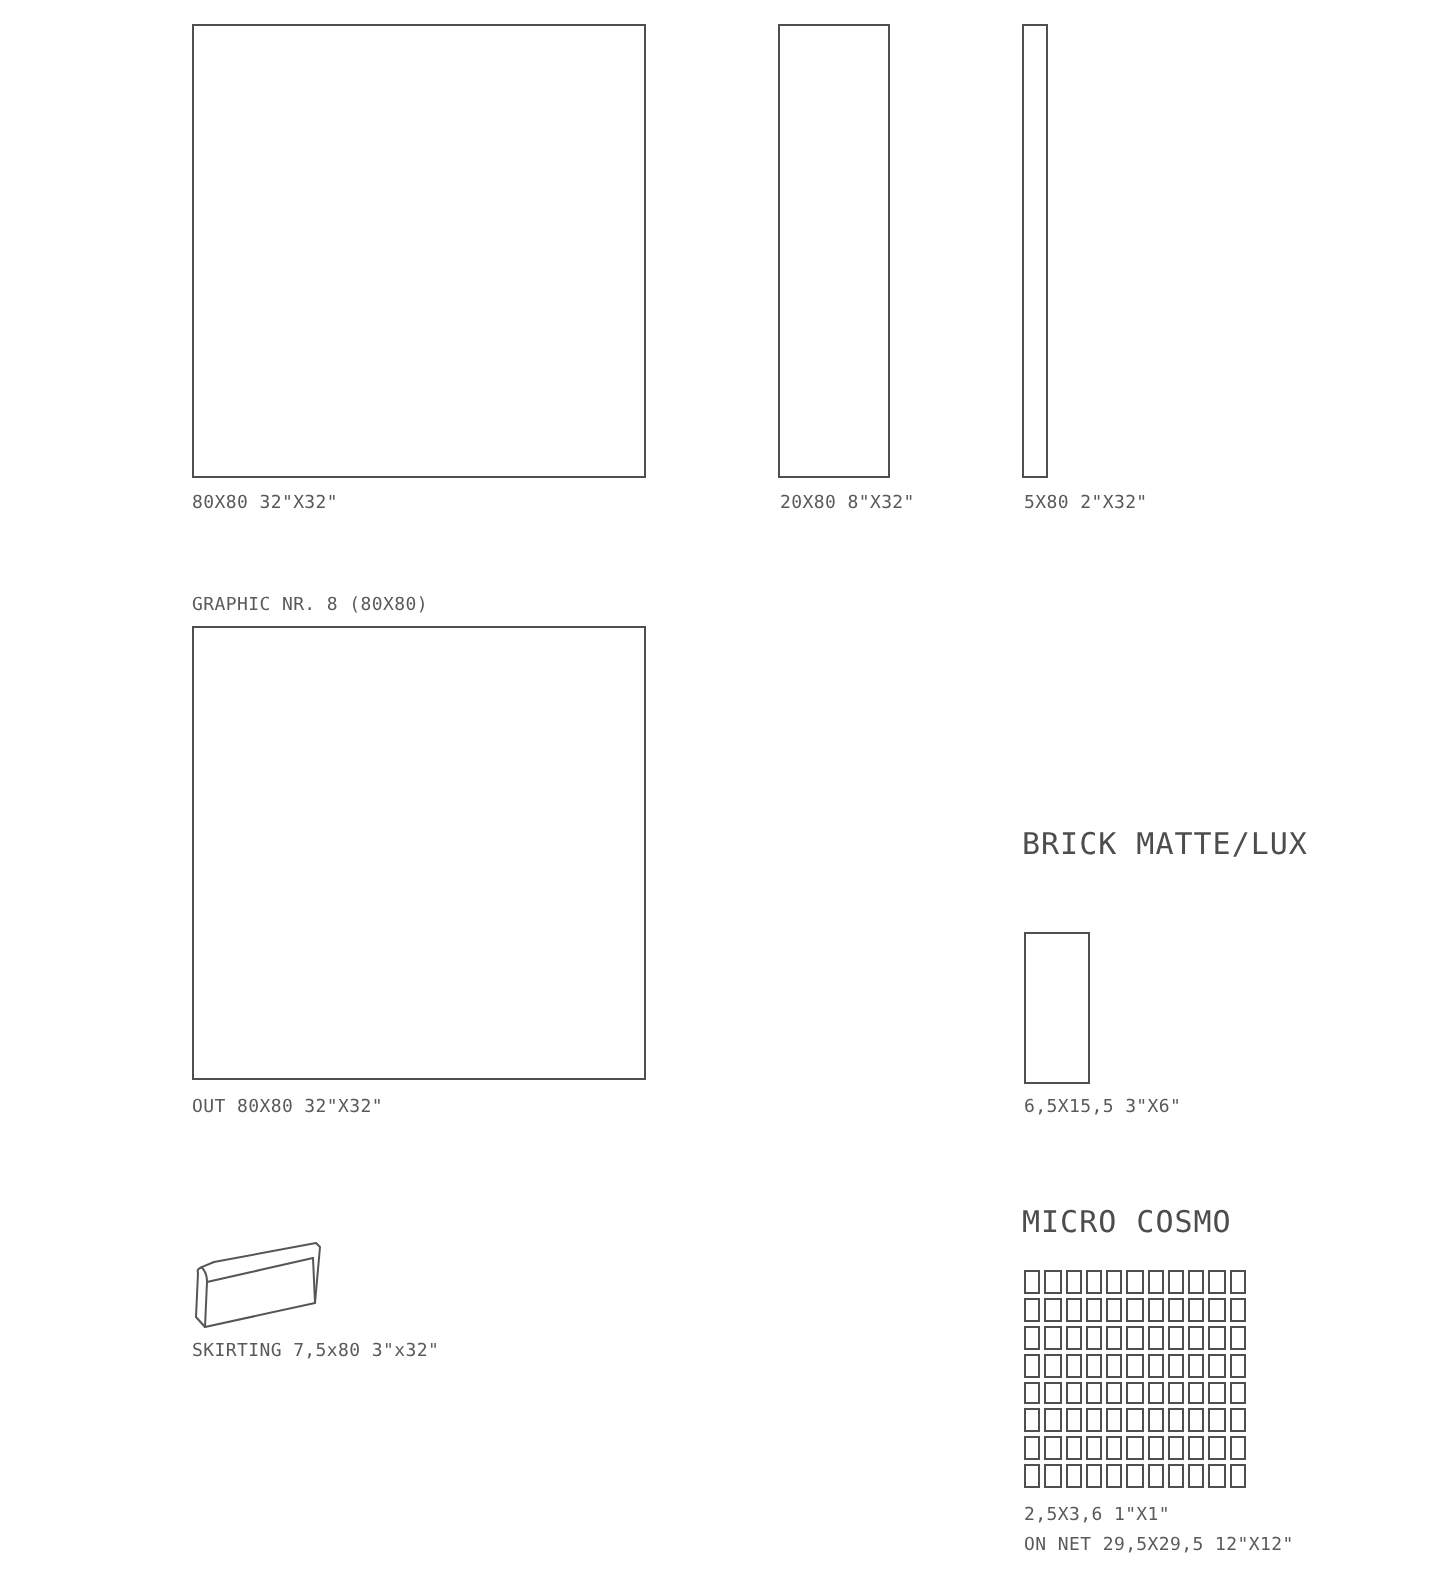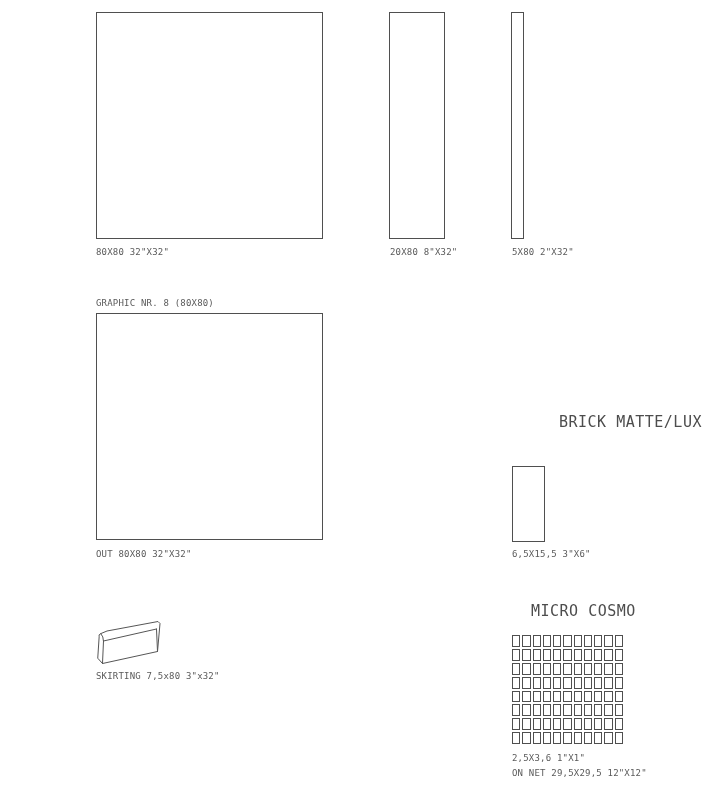--- a/index.html
+++ b/index.html
@@ -60,36 +60,36 @@
 
   <div class="tile-outline" style="left:389px; top:12px; width:56px; height:227px;"></div>
   <div class="size-label" style="left:390px; top:246px;">20X80 8"X32"</div>
 
   <div class="tile-outline" style="left:511px; top:12px; width:13px; height:227px;"></div>
   <div class="size-label" style="left:512px; top:246px;">5X80 2"X32"</div>
 
   <div class="tile-outline" style="left:96px; top:313px; width:227px; height:227px;"></div>
   <div class="size-label" style="left:96px; top:548px;">OUT 80X80 32"X32"</div>
 
-  <div class="section-heading" style="left:511px; top:413px;margin-left:48px;">BRICK MATTE/LUX</div>
+  <div class="section-heading" style="left:511px; top:413px;">BRICK MATTE/LUX</div>
   <div class="tile-outline" style="left:512px; top:466px; width:33px; height:76px;"></div>
   <div class="size-label" style="left:512px; top:548px;">6,5X15,5 3"X6"</div>
 
   <svg class="skirting-svg" style="left:88px; top:616px;" width="80" height="52" viewBox="0 0 80 52">
     <g fill="#ffffff" stroke="#565656" stroke-width="1" stroke-linejoin="round" stroke-linecap="round">
       <path d="M11,20.5 Q10.2,18.6 12.8,17.6 L19,15 L70,5.5 L72,7.5 L69.5,35.5 L14.5,47.5 L10,42.5 Z"></path>
       <path d="M15.5,25 L68.5,13" fill="none"></path>
       <path d="M15.5,25 L14.5,47.5" fill="none"></path>
       <path d="M68.5,13 L69.5,35.5" fill="none"></path>
       <path d="M12.8,17.6 Q15.6,20.5 15.5,25" fill="none"></path>
     </g>
   </svg>
   <div class="size-label" style="left:96px; top:670px;">SKIRTING 7,5x80 3"x32"</div>
 
-  <div class="section-heading" style="left:531px; top:602px;">MICRO COSMO</div>
+  <div class="section-heading" style="left:511px; top:602px;">MICRO COSMO</div>
   <div class="mosaic-grid" style="left: 512px; top: 635px; width: 111px; height: 109px; grid-template-columns: repeat(11, 1fr); grid-template-rows: repeat(8, 1fr);">
       <div class="mosaic-cell"></div>
       <div class="mosaic-cell"></div>
       <div class="mosaic-cell"></div>
       <div class="mosaic-cell"></div>
       <div class="mosaic-cell"></div>
       <div class="mosaic-cell"></div>
       <div class="mosaic-cell"></div>
       <div class="mosaic-cell"></div>
       <div class="mosaic-cell"></div>

